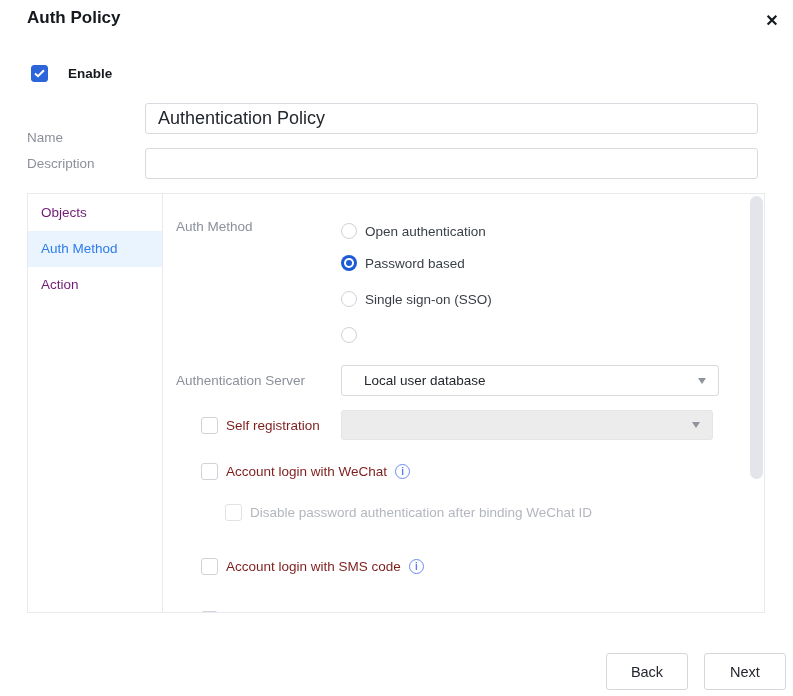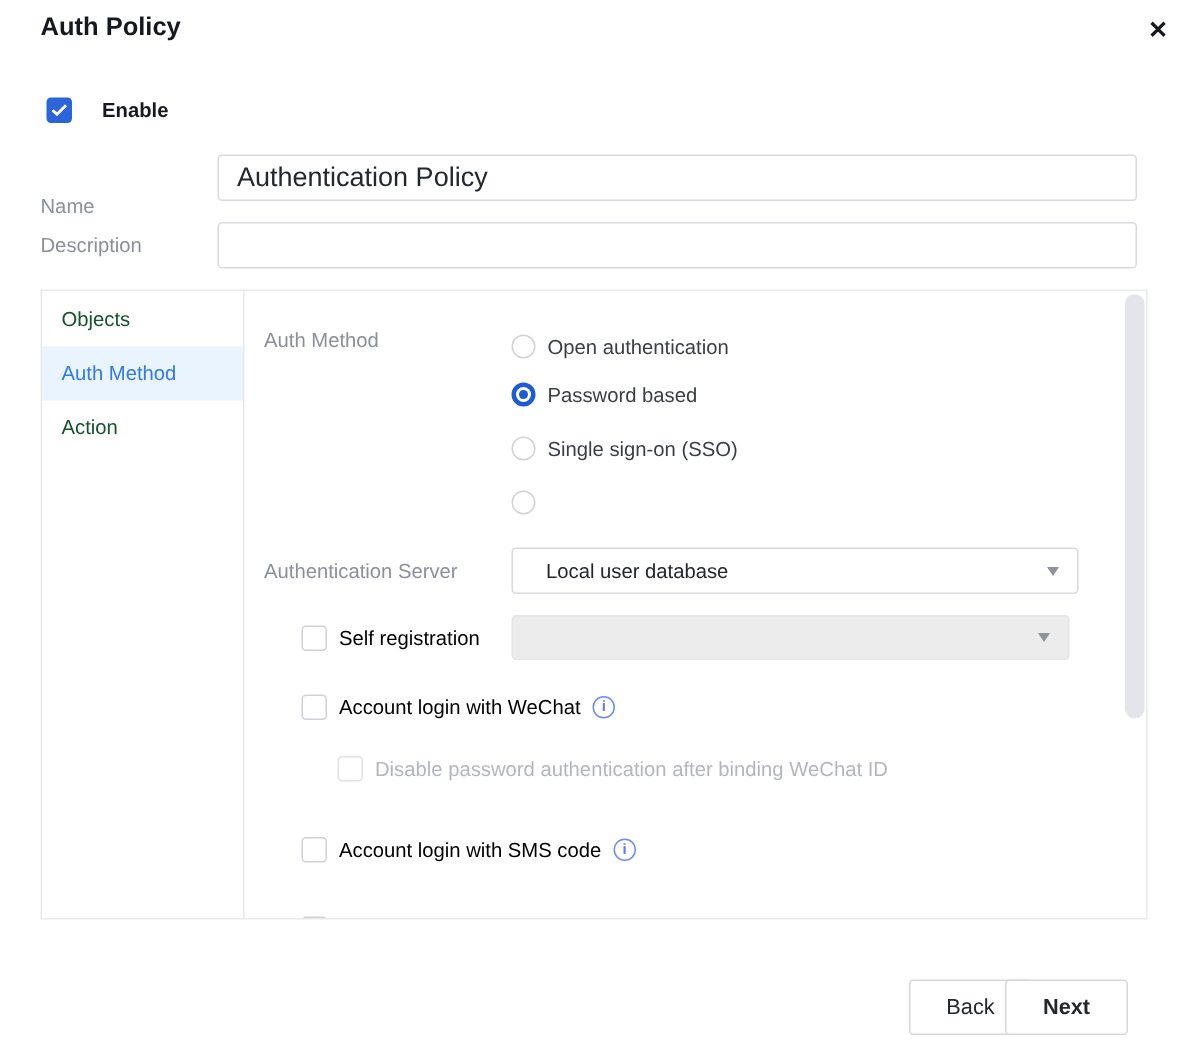--- a/index.html
+++ b/index.html
@@ -18,21 +18,21 @@
   .enable-label { font-size:13.5px; font-weight:700; color:#15191e; }
 
   
   .field-label { position:absolute; left:27px; font-size:13.5px; color:#8b909a; }
   .text-input { position:absolute; left:145px; width:613px; height:31px; border:1px solid #d8dadf; border-radius:3px;
                 padding:0 12px; font-family:"Liberation Sans",sans-serif; font-size:18px; color:#23272e; outline:none; background:#fff; }
 
   
   .panel { position:absolute; left:27px; top:193px; width:738px; height:420px; border:1px solid #e8eaee; overflow:hidden; }
   .sidebar { position:absolute; left:0; top:0; bottom:0; width:135px; border-right:1px solid #e8eaee; padding-top:1px; }
-  .tab { height:36px; line-height:36px; padding-left:13px; font-size:13.5px; color:#14532d; cursor:pointer; }
+  .tab { height:36px; line-height:36px; padding-left:13px; font-size:13.5px; color:#701a75; cursor:pointer; }
   .tab.selected { background:#e9f4fe; color:#2f7ce8; }
 
   .content { position:absolute; left:136px; top:0; right:0; bottom:0; }
   .sec-label { position:absolute; left:12px; font-size:13.5px; color:#8b909a; }
 
   .radio-row { position:absolute; left:177px; display:flex; align-items:center; gap:8px; height:18px; }
   .radio { width:16px; height:16px; border:1px solid #cfd2d8; border-radius:50%; background:#fff; flex:0 0 auto;
            display:flex; align-items:center; justify-content:center; }
   .radio.selected { border:none; background:#1d5bd6; }
   .radio.selected .radio-gap { width:10px; height:10px; border-radius:50%; background:#fff; display:flex; align-items:center; justify-content:center; }
@@ -40,35 +40,35 @@
   .opt-label { font-size:13.5px; color:#3a3f46; }
 
   .select { position:absolute; left:177px; width:378px; height:31px; border:1px solid #d8dadf; border-radius:3px;
             background:#fff; display:flex; align-items:center; padding:0 12px; font-size:13.5px; color:#23272e; cursor:pointer; }
   .select .sel-text { flex:1;margin-left:10px; }
   .caret { width:0; height:0; border-left:4.5px solid transparent; border-right:4.5px solid transparent;
            border-top:6px solid #8f939b; flex:0 0 auto; }
   .select.disabled { background:#ececec; border-color:#e4e5e8; }
 
   .chk-row { position:absolute; display:flex; align-items:center; gap:8px; }
-  .chk-label { font-size:13.5px; color:#000000; }
+  .chk-label { font-size:13.5px; color:#7f1d1d; }
   .chk-row.disabled .chk-label { color:#b3b7bd; }
   .chk-row.disabled .cbx { border-color:#e0e2e6; }
 
   .info-icon { width:15px; height:15px; border:1px solid #6b8df5; border-radius:50%; color:#5a7ff2;
                font-size:10px; font-weight:700; display:flex; align-items:center; justify-content:center;
                flex:0 0 auto; cursor:pointer; }
 
   .scroll-thumb { position:absolute; right:1px; top:2px; width:13px; height:283px; background:#e3e5ea; border-radius:7px; }
 
   
   .footer-btn { position:absolute; top:653px; width:82px; height:37px; background:#fff; border:1px solid #d5d7dc;
                 border-radius:3px; font-family:"Liberation Sans",sans-serif; font-size:14.5px; color:#23272e; cursor:pointer; }
   .btn-back { left:606px; }
-  .btn-next { left:670px;font-weight:bold; }
+  .btn-next { left:704px; }
 </style>
 </head>
 <body>
 
 <div class="dialog">
 
   <div class="dlg-title">Auth Policy</div>
   <div class="close-btn">✕</div>
 
   <div class="enable-row">

